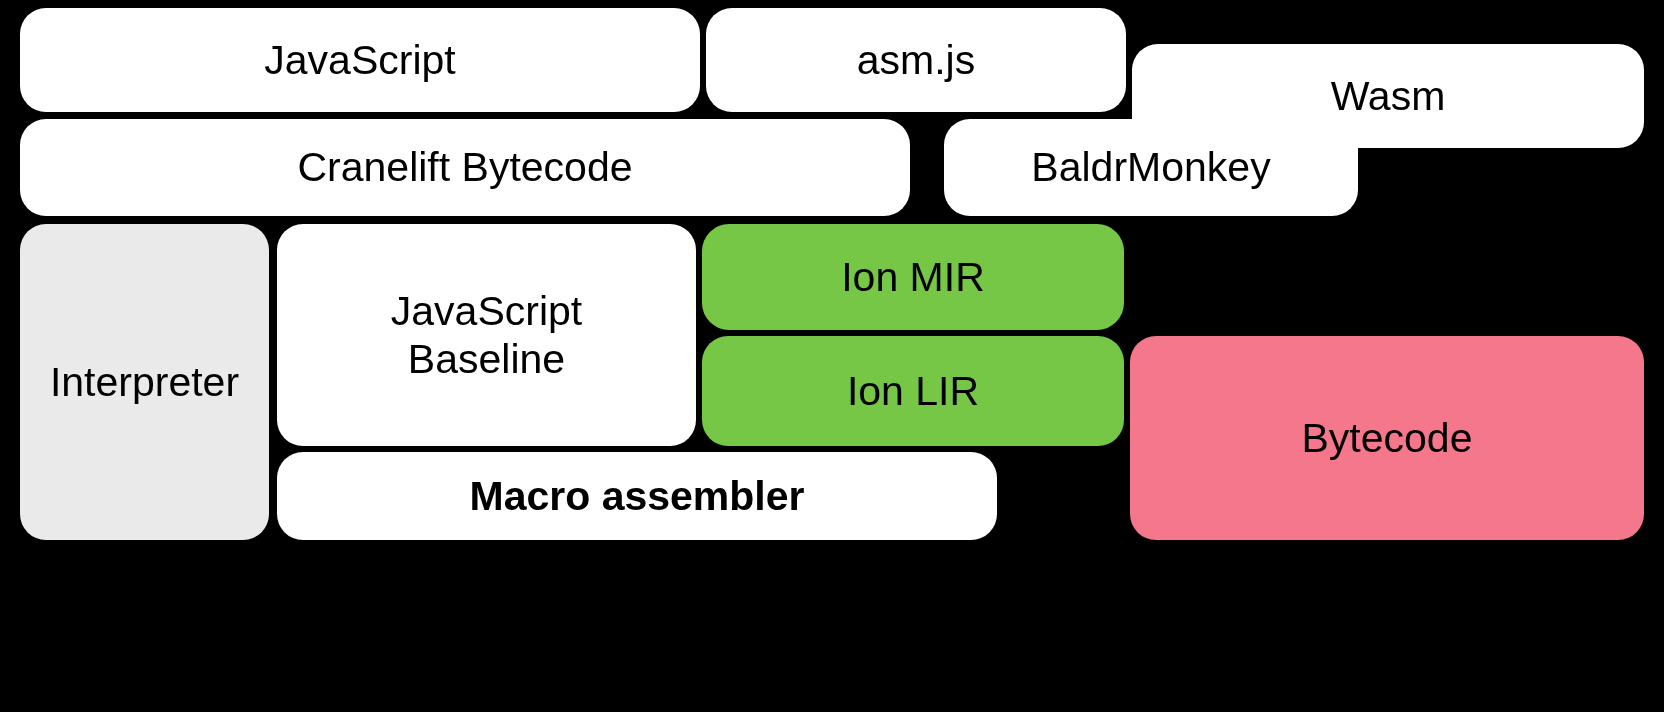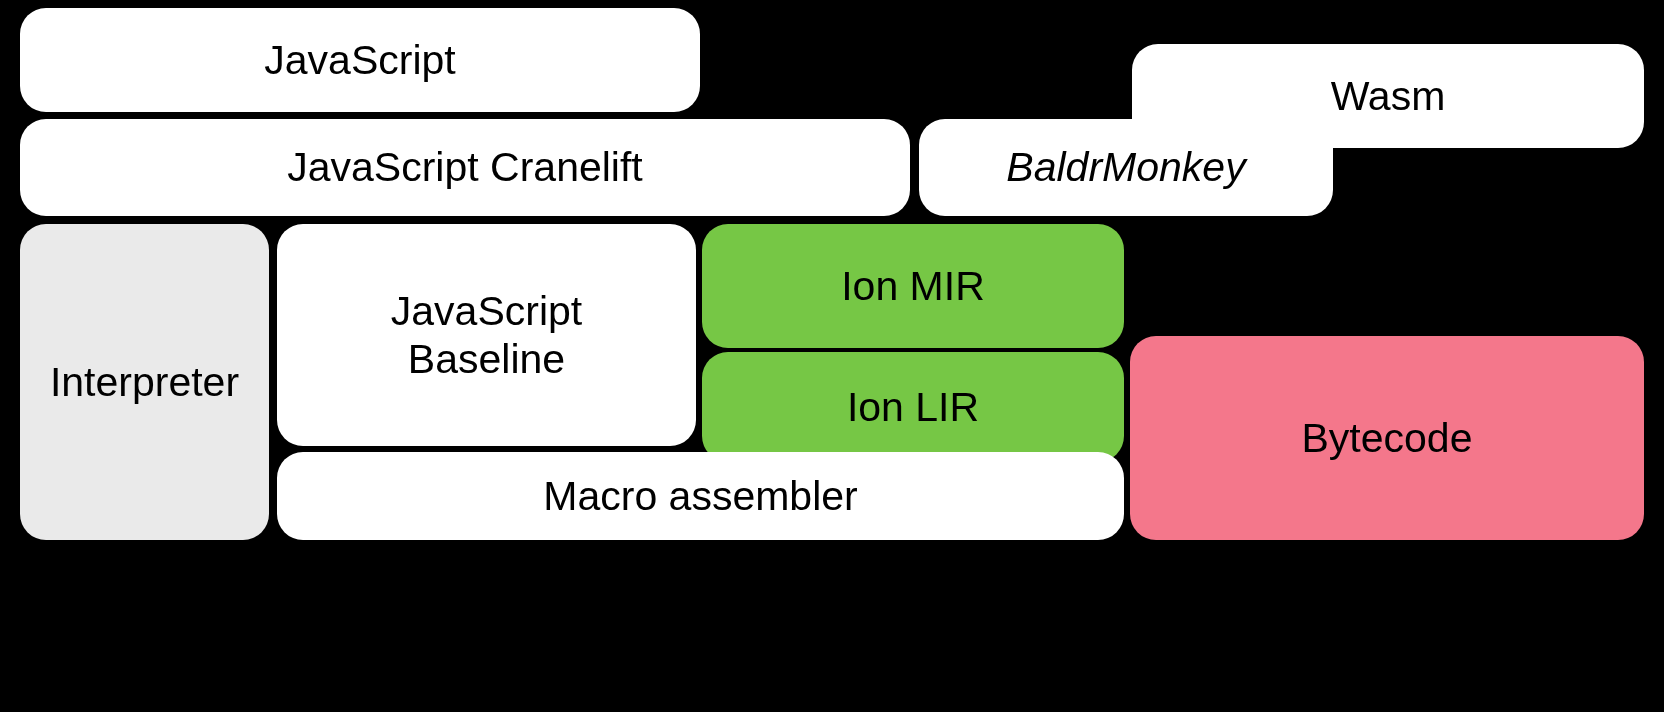--- a/index.html
+++ b/index.html
@@ -37,42 +37,43 @@
   .node.green  { background: #76c745; }
   .node.pink   { background: #f4778b; }
 
   
   #n-javascript      { left: 20px;   top: 8px;   width: 680px; height: 104px; }
   #n-asmjs           { left: 706px;  top: 8px;   width: 420px; height: 104px; }
   #n-wasm            { left: 1132px; top: 8px;   width: 512px; height: 104px; margin-top: 36px; }
 
   
   #n-js-bytecode     { left: 20px;   top: 119px; width: 890px; height: 97px;  }
-  #n-baldrmonkey     { left: 919px;  top: 119px; width: 414px; height: 97px; font-style: italic;  }
+  #n-baldrmonkey     { left: 944px;  top: 119px; width: 414px; height: 97px;  }
 
   
   #n-interpreter     { left: 20px;   top: 224px; width: 249px; height: 316px; }
   #n-js-baseline     { left: 277px;  top: 224px; width: 419px; height: 222px; }
-  #n-ion-mir         { left: 702px;  top: 224px; width: 422px; height: 124px; }
-  #n-ion-lir         { left: 702px;  top: 336px; width: 422px; height: 110px; margin-top: 16px; }
+  #n-ion-mir         { left: 702px;  top: 224px; width: 422px; height: 106px; border-radius: 27px; }
+  #n-ion-lir         { left: 702px;  top: 336px; width: 422px; height: 110px; }
   #n-cranelift       { left: 1130px; top: 336px; width: 514px; height: 204px; }
-  #n-macro-assembler { left: 277px;  top: 452px; width: 847px; height: 88px;  }
+  #n-macro-assembler { left: 277px;  top: 452px; width: 720px; height: 88px; font-weight: bold;  }
   #n-native-code     { left: 277px;  top: 546px; width: 1367px; height: 98px; }
 </style>
 </head>
 <body>
 
 <div id="stage">
 
   <div class="node" id="n-javascript">JavaScript</div>
 
+  <div class="node" id="n-asmjs">asm.js</div>
 
   <div class="node" id="n-wasm">Wasm</div>
 
-  <div class="node" id="n-js-bytecode">JavaScript Cranelift</div>
+  <div class="node" id="n-js-bytecode">Cranelift Bytecode</div>
 
   <div class="node" id="n-baldrmonkey">BaldrMonkey</div>
 
   <div class="node gray" id="n-interpreter">Interpreter</div>
 
   <div class="node" id="n-js-baseline">JavaScript
 Baseline</div>
 
   <div class="node green" id="n-ion-mir">Ion MIR</div>
 

